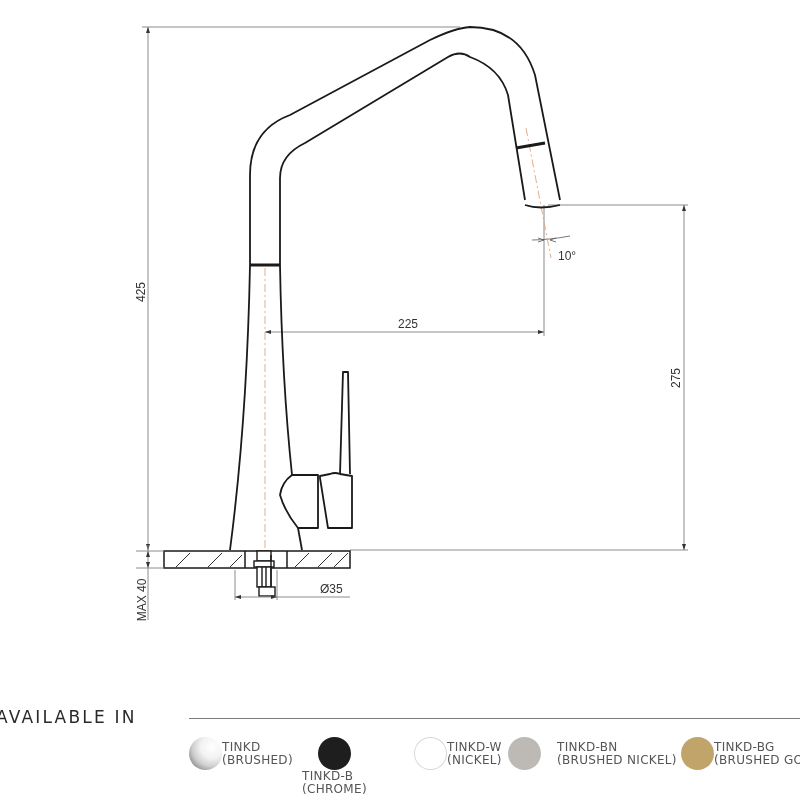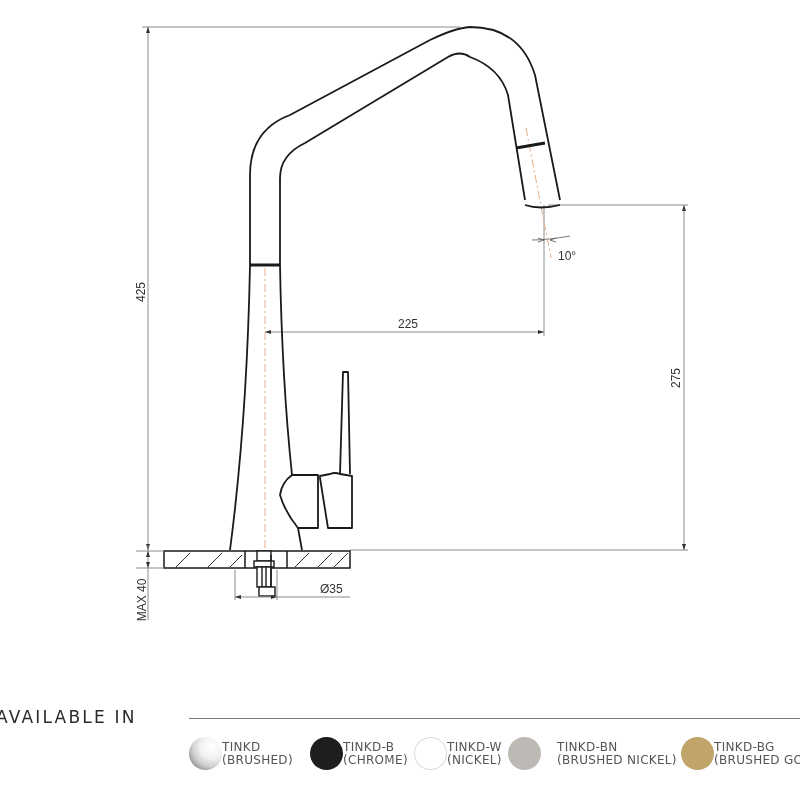--- a/index.html
+++ b/index.html
@@ -127,21 +127,21 @@
 <div class="avail-rule"></div>
 
 <div class="finish" style="left:189px;">
   <div class="swatch sw-chrome"></div>
   <div class="finish-label">
     <div>TINKD</div>
     <div>(BRUSHED)</div>
   </div>
 </div>
 
-<div class="finish" style="left:310px;">
+<div class="finish" style="left:302px;flex-direction:column;">
   <div class="swatch sw-black"></div>
   <div class="finish-label">
     <div>TINKD-B</div>
     <div>(CHROME)</div>
   </div>
 </div>
 
 <div class="finish" style="left:414px;">
   <div class="swatch sw-white"></div>
   <div class="finish-label">

